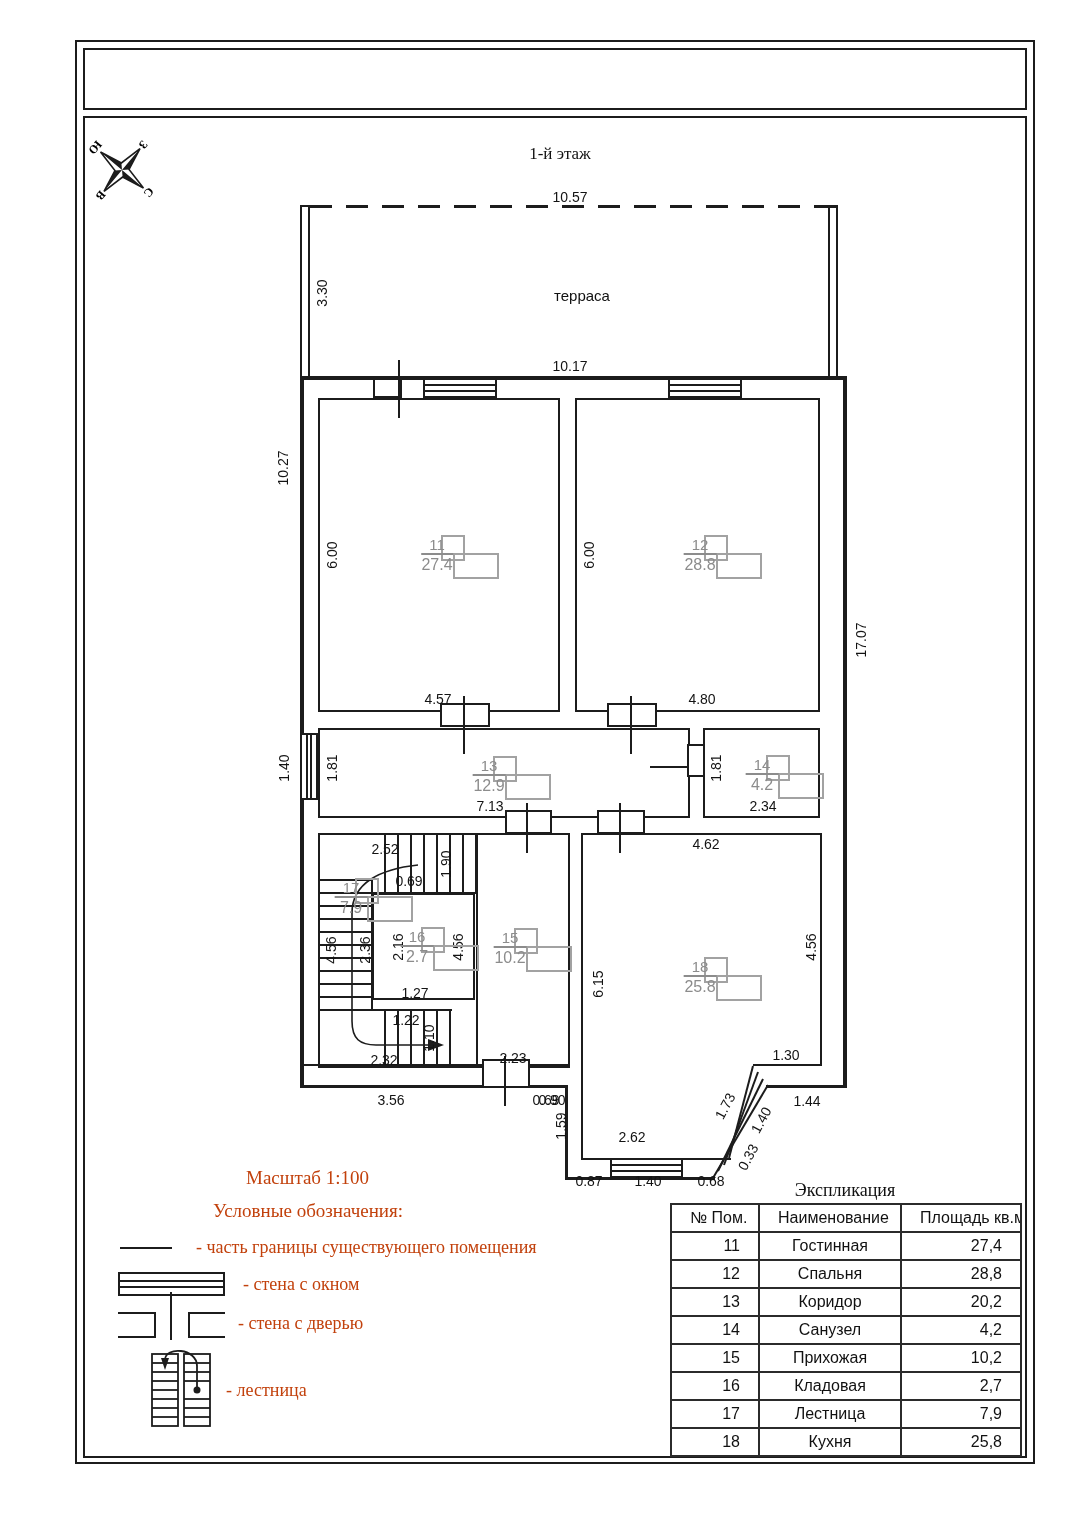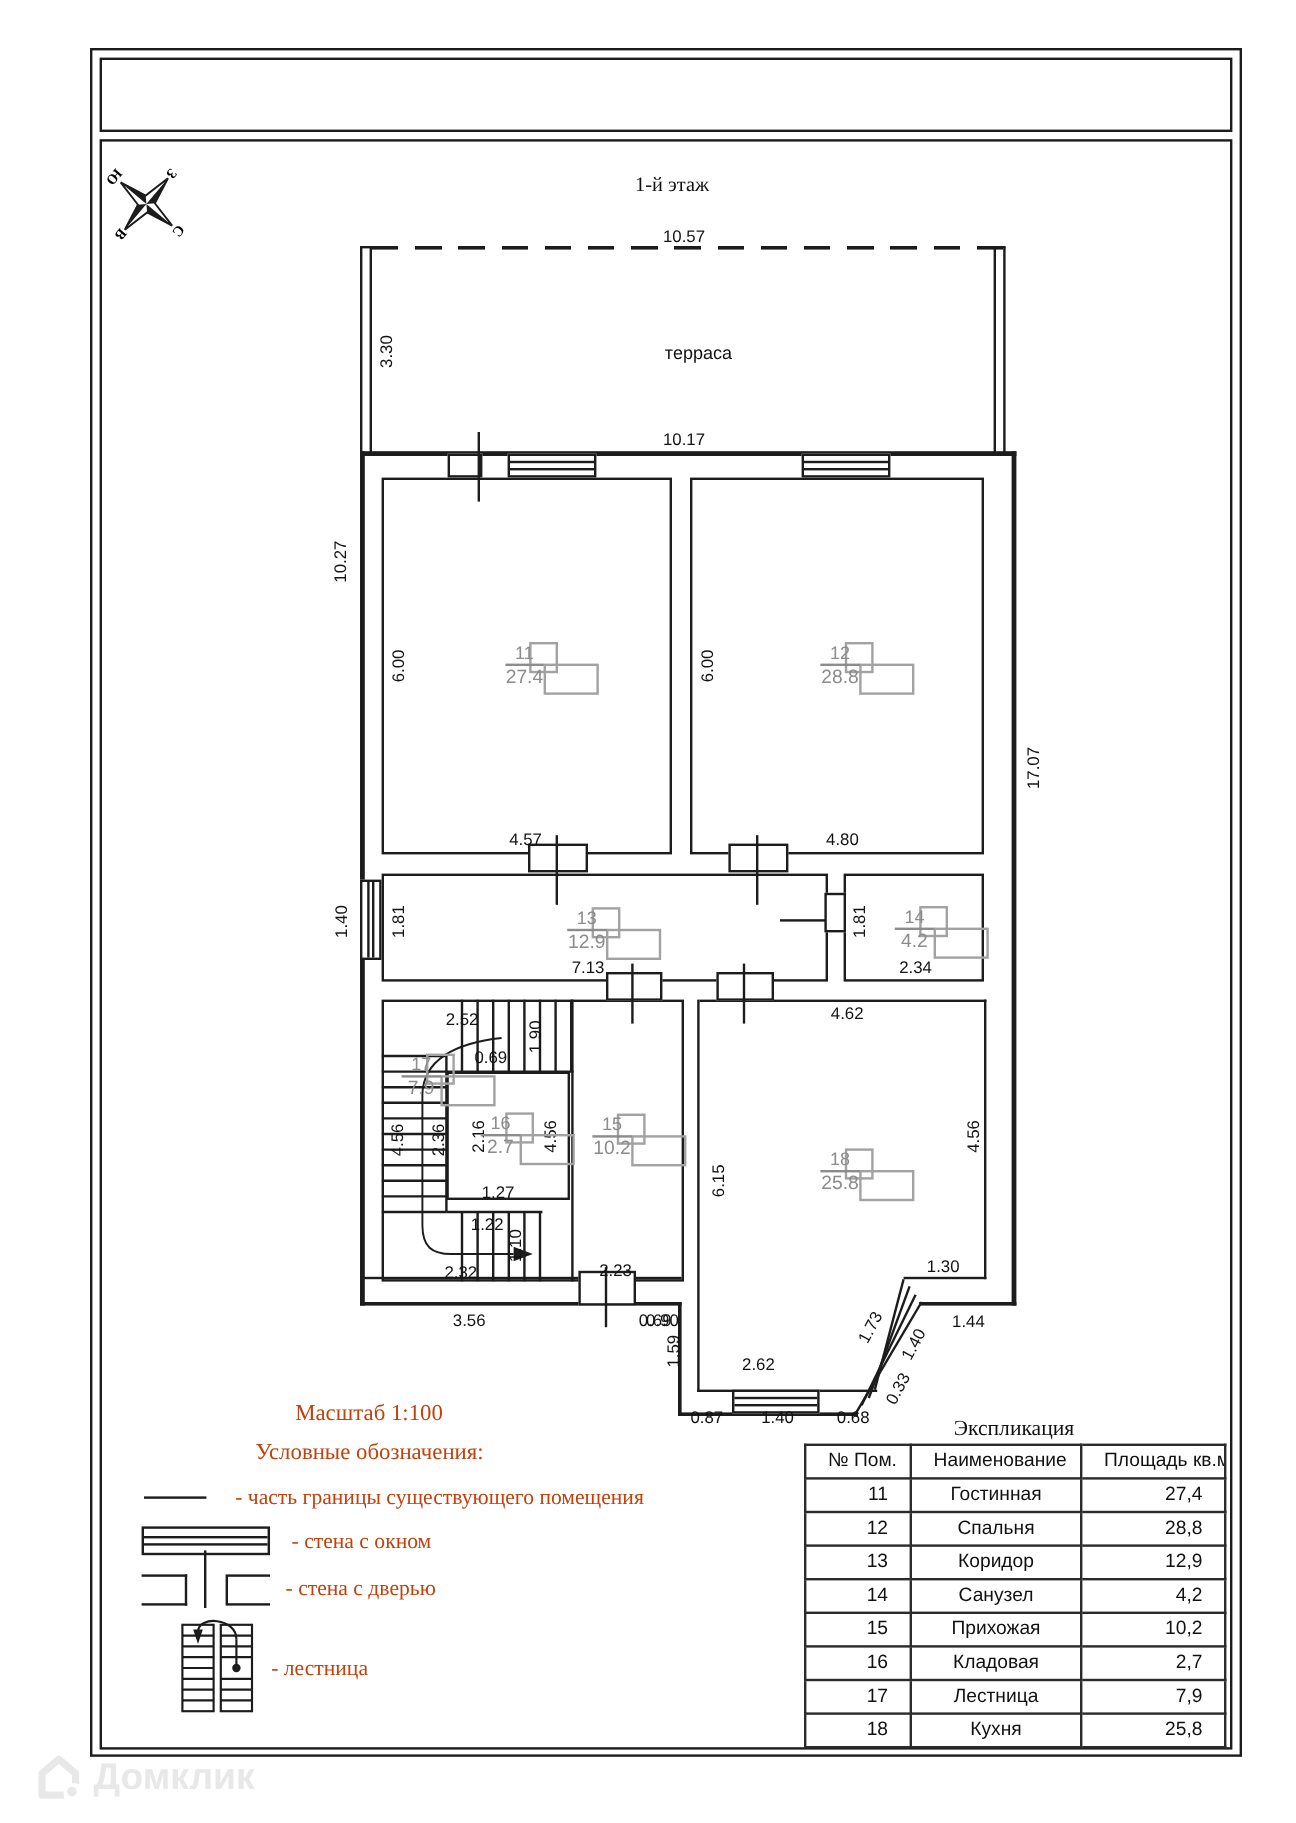--- a/index.html
+++ b/index.html
@@ -40,28 +40,20 @@
   .wm{position:absolute;left:26px;top:1458px;display:flex;align-items:center;gap:6px;color:#e8e8e8;
       font:bold 31px "Liberation Sans",sans-serif;z-index:0;}
   svg{display:block;}
   .abs{position:absolute;}
 </style>
 </head>
 <body>
 
 <div id="root">
 
-  <div class="wm">
-    <svg width="46" height="46" viewBox="0 0 46 46">
-      <path d="M9 20 L23 8 L37 20 L37 38 L9 38 Z" fill="none" stroke="#e8e8e8" stroke-width="6" stroke-linejoin="round"></path>
-      <circle cx="36" cy="37" r="9" fill="#ffffff"></circle>
-      <circle cx="34" cy="35" r="4" fill="#e8e8e8"></circle>
-    </svg>
-    <span>Домклик</span>
-  </div>
 
   <div class="frame" style="left:75px;top:40px;width:956px;height:1420px;"></div>
   <div class="frame" style="left:83px;top:48px;width:940px;height:58px;"></div>
   <div class="frame" style="left:83px;top:116px;width:940px;height:1338px;"></div>
 
   <div class="floor-label">1-й этаж</div>
 
   <svg class="abs" style="left:82px;top:130px;" width="80" height="80" viewBox="0 0 80 80">
     <g transform="rotate(130 40 40)">
       <path d="M40 12 L45 35 L68 40 L45 45 L40 68 L35 45 L12 40 L35 35 Z" fill="#fff" stroke="#1c1c1c" stroke-width="1.6"></path>
@@ -333,21 +325,21 @@
             <td class="r">27,4</td>
           </tr>
           <tr>
             <td class="r">12</td>
             <td class="l">Спальня</td>
             <td class="r">28,8</td>
           </tr>
           <tr>
             <td class="r">13</td>
             <td class="l">Коридор</td>
-            <td class="r">12,9</td>
+            <td class="r">20,2</td>
           </tr>
           <tr>
             <td class="r">14</td>
             <td class="l">Санузел</td>
             <td class="r">4,2</td>
           </tr>
           <tr>
             <td class="r">15</td>
             <td class="l">Прихожая</td>
             <td class="r">10,2</td>

